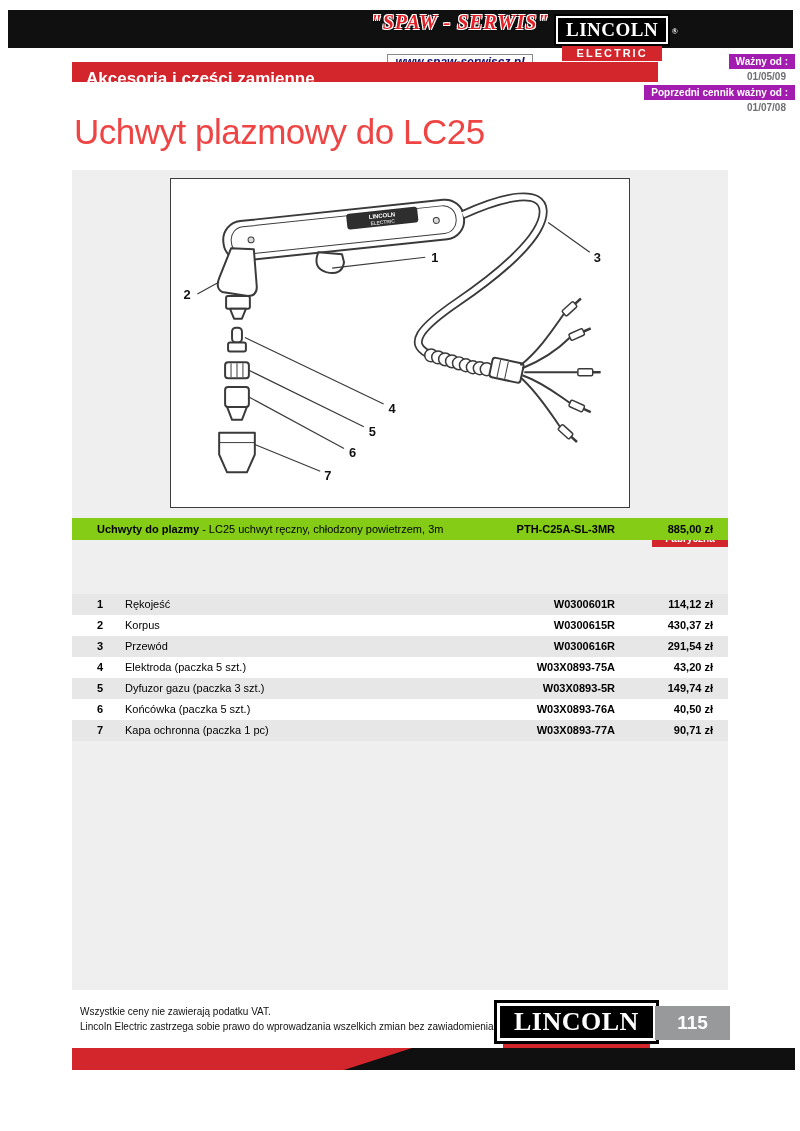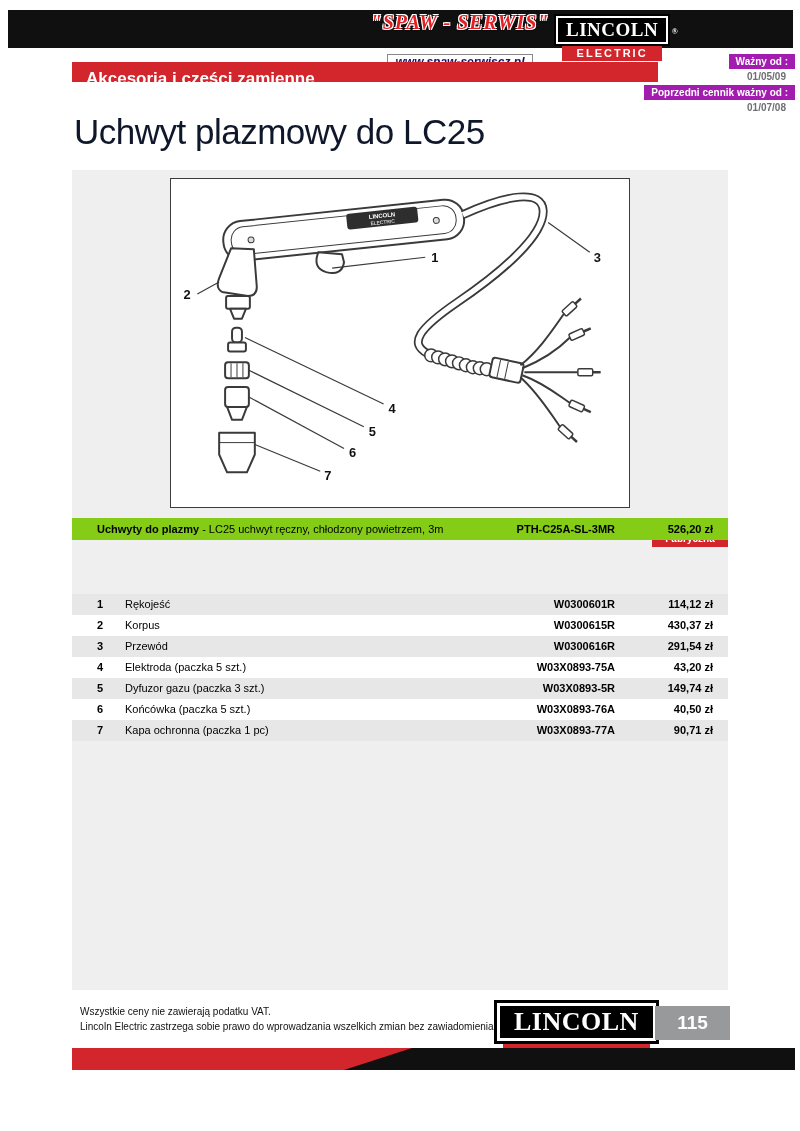--- a/index.html
+++ b/index.html
@@ -24,21 +24,21 @@
   .header-lincoln { left:548px; top:6px; }
 
   
   .section-bar { position:absolute; left:72px; top:62px; width:586px; height:20px; background:#d2252c;
     color:#fff; font-weight:bold; font-size:17px; line-height:33px; padding-left:14px; }
   .validity { position:absolute; right:5px; top:54px; text-align:right; }
   .validity-badge { background:#a21caf; color:#fff; font-size:10px; font-weight:bold; padding:2px 7px; width:max-content; margin-left:auto; }
   .validity-date { color:#6d6e71; font-size:10px; font-weight:bold; padding:2px 9px 3px; }
 
   
-  .page-title { position:absolute; left:74px; top:112px; font-size:35px; font-weight:400; color:#0f172a; letter-spacing:-.5px; }
+  .page-title { position:absolute; left:74px; top:112px; font-size:35px; font-weight:400; color:#ef4444; letter-spacing:-.5px; }
 
   
   .content { position:absolute; left:72px; top:170px; width:656px; height:820px; background:#f0efef; }
   .diagram-box { position:absolute; left:98px; top:8px; width:460px; height:330px; background:#fff; border:1.5px solid #3c3c3c; }
 
   .thead { position:absolute; top:350px; left:0; width:656px; height:18px; font-size:11px; }
   .h-opis { position:absolute; left:140px; top:2px; color:#d2252c; font-weight:bold; }
   .h-indeks { position:absolute; right:113px; top:2px; color:#d2252c; font-weight:bold; }
   .h-cena { position:absolute; right:0; top:0; width:76px; background:#d2252c; color:#fff; font-weight:bold; font-size:10px; text-align:center; padding:2px 0 3px; }
 
@@ -209,21 +209,21 @@
 
     <div class="thead">
       <span class="h-opis">Opis</span>
       <span class="h-indeks">Indeks</span>
       <span class="h-cena">Cena Fabryczna</span>
     </div>
 
     <div class="product-row">
       <span class="p-name"><b>Uchwyty do plazmy</b><span> - LC25 uchwyt ręczny, chłodzony powietrzem, 3m</span></span>
       <span class="p-index">PTH-C25A-SL-3MR</span>
-      <span class="p-price">526,20 zł</span>
+      <span class="p-price">885,00 zł</span>
     </div>
 
 
     <div class="parts">
       <div class="part-row odd">
         <span class="c-no">1</span>
         <span class="c-name">Rękojeść</span>
         <span class="c-index">W0300601R</span>
         <span class="c-price">114,12 zł</span>
       </div>

